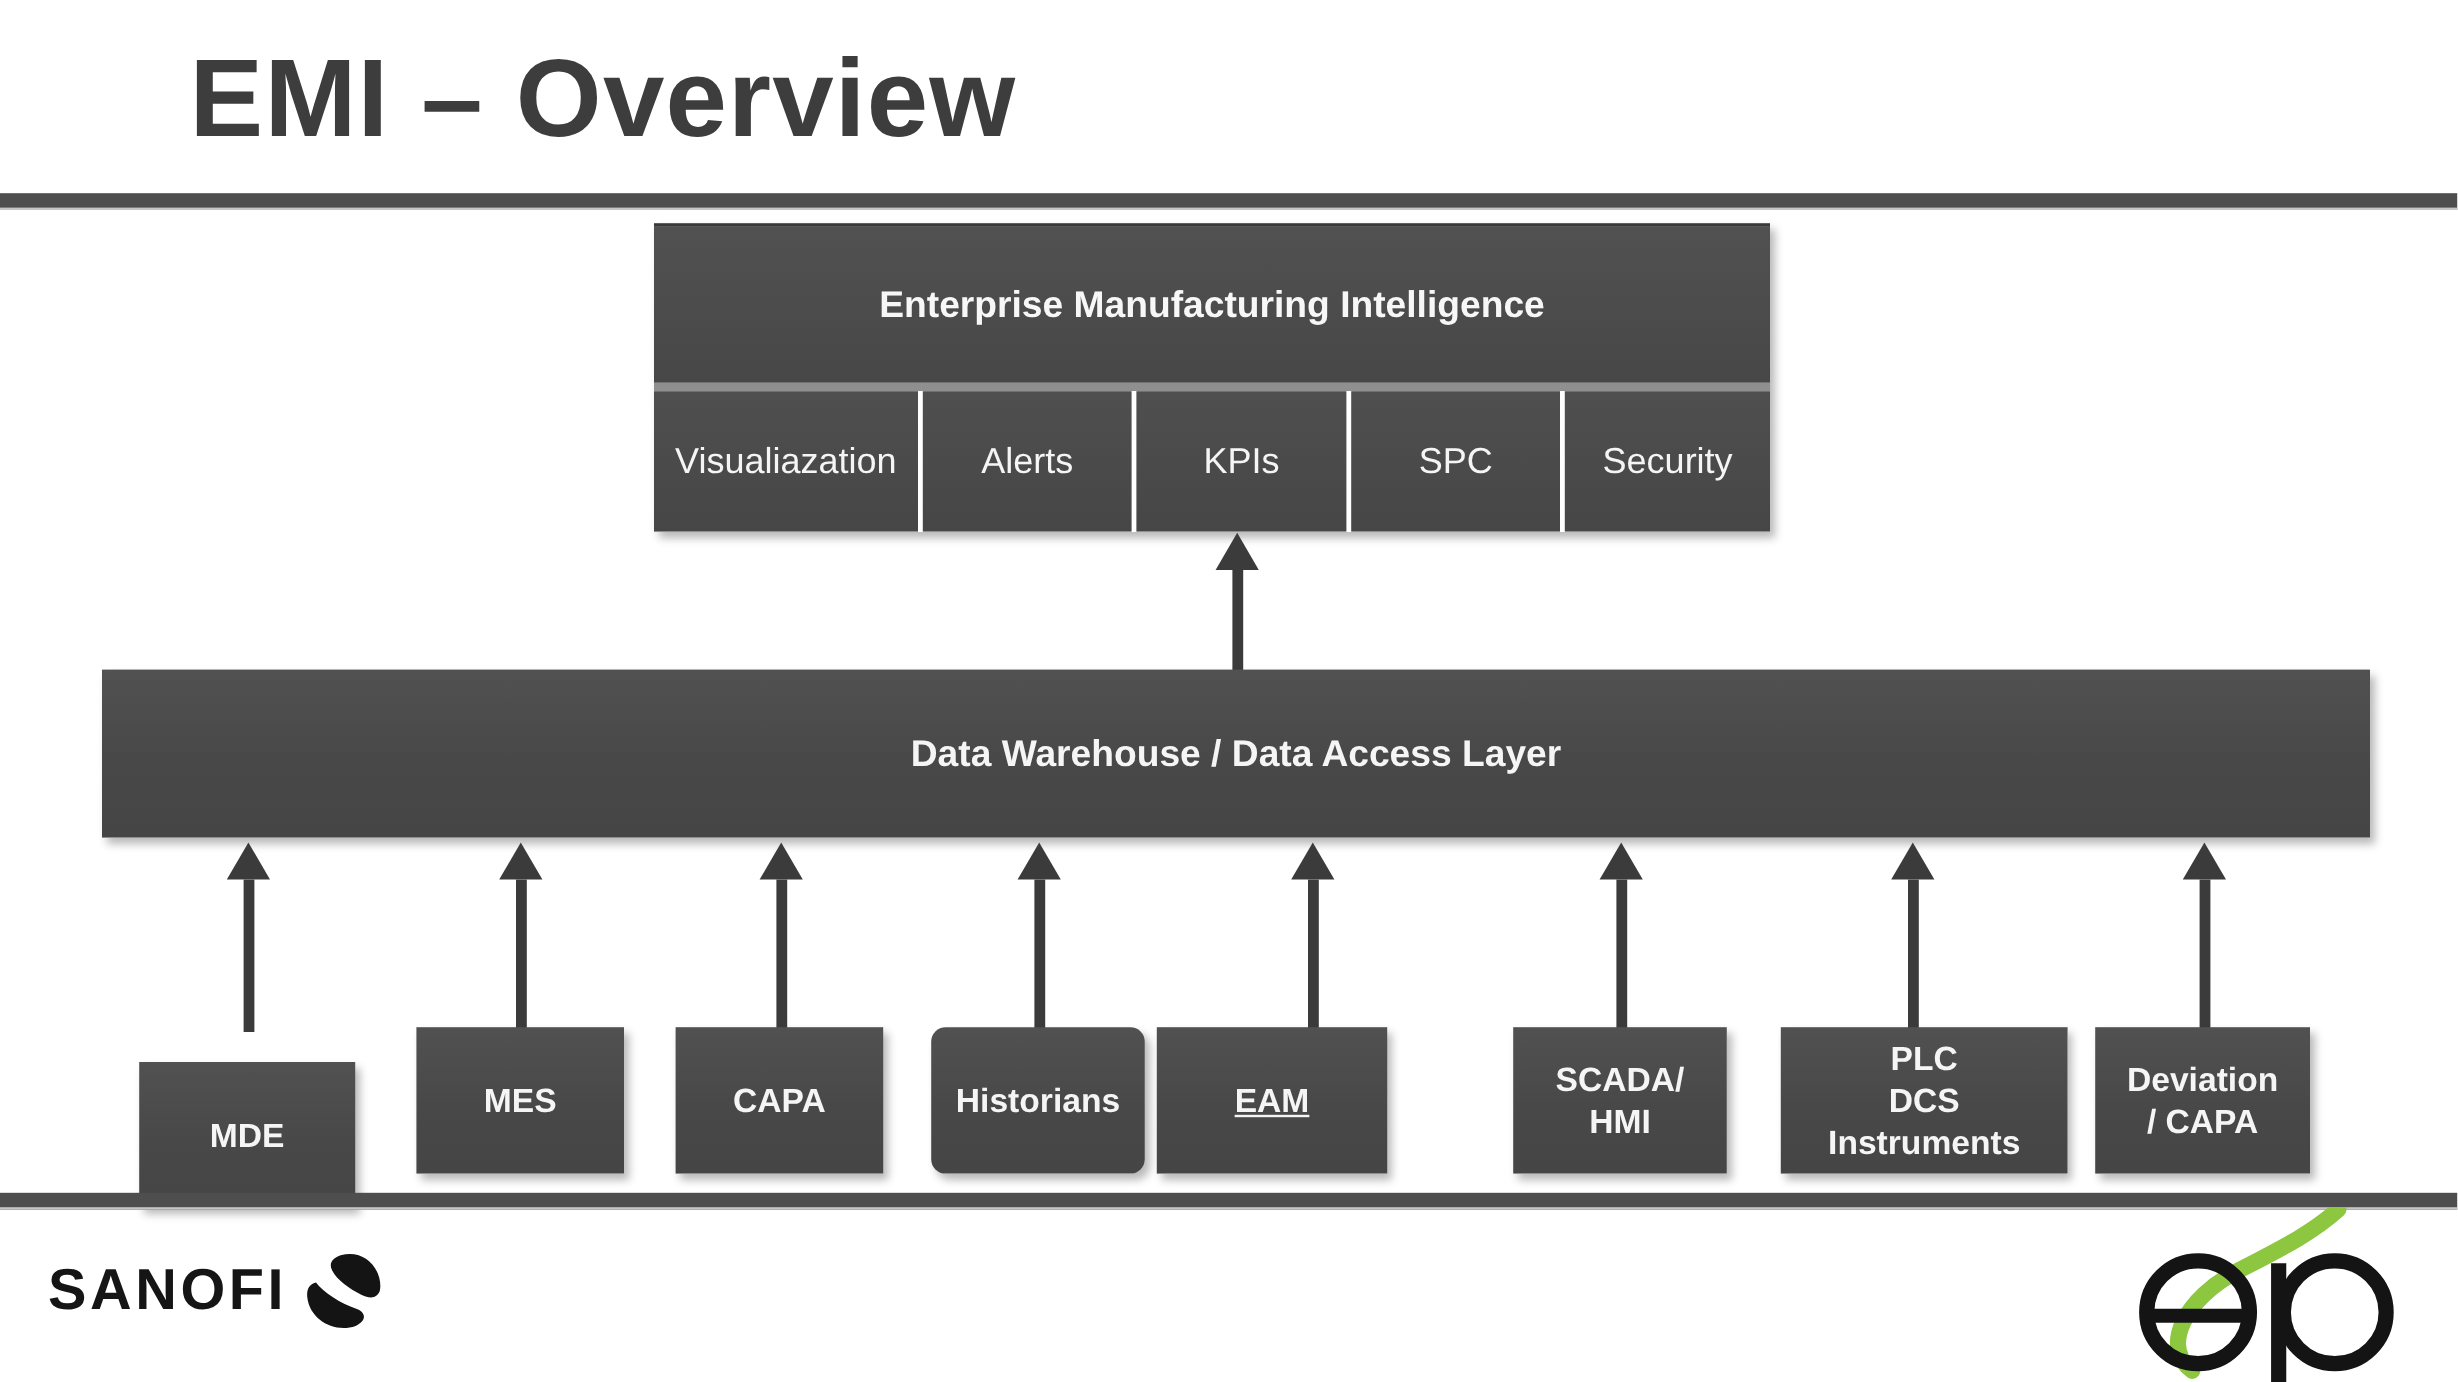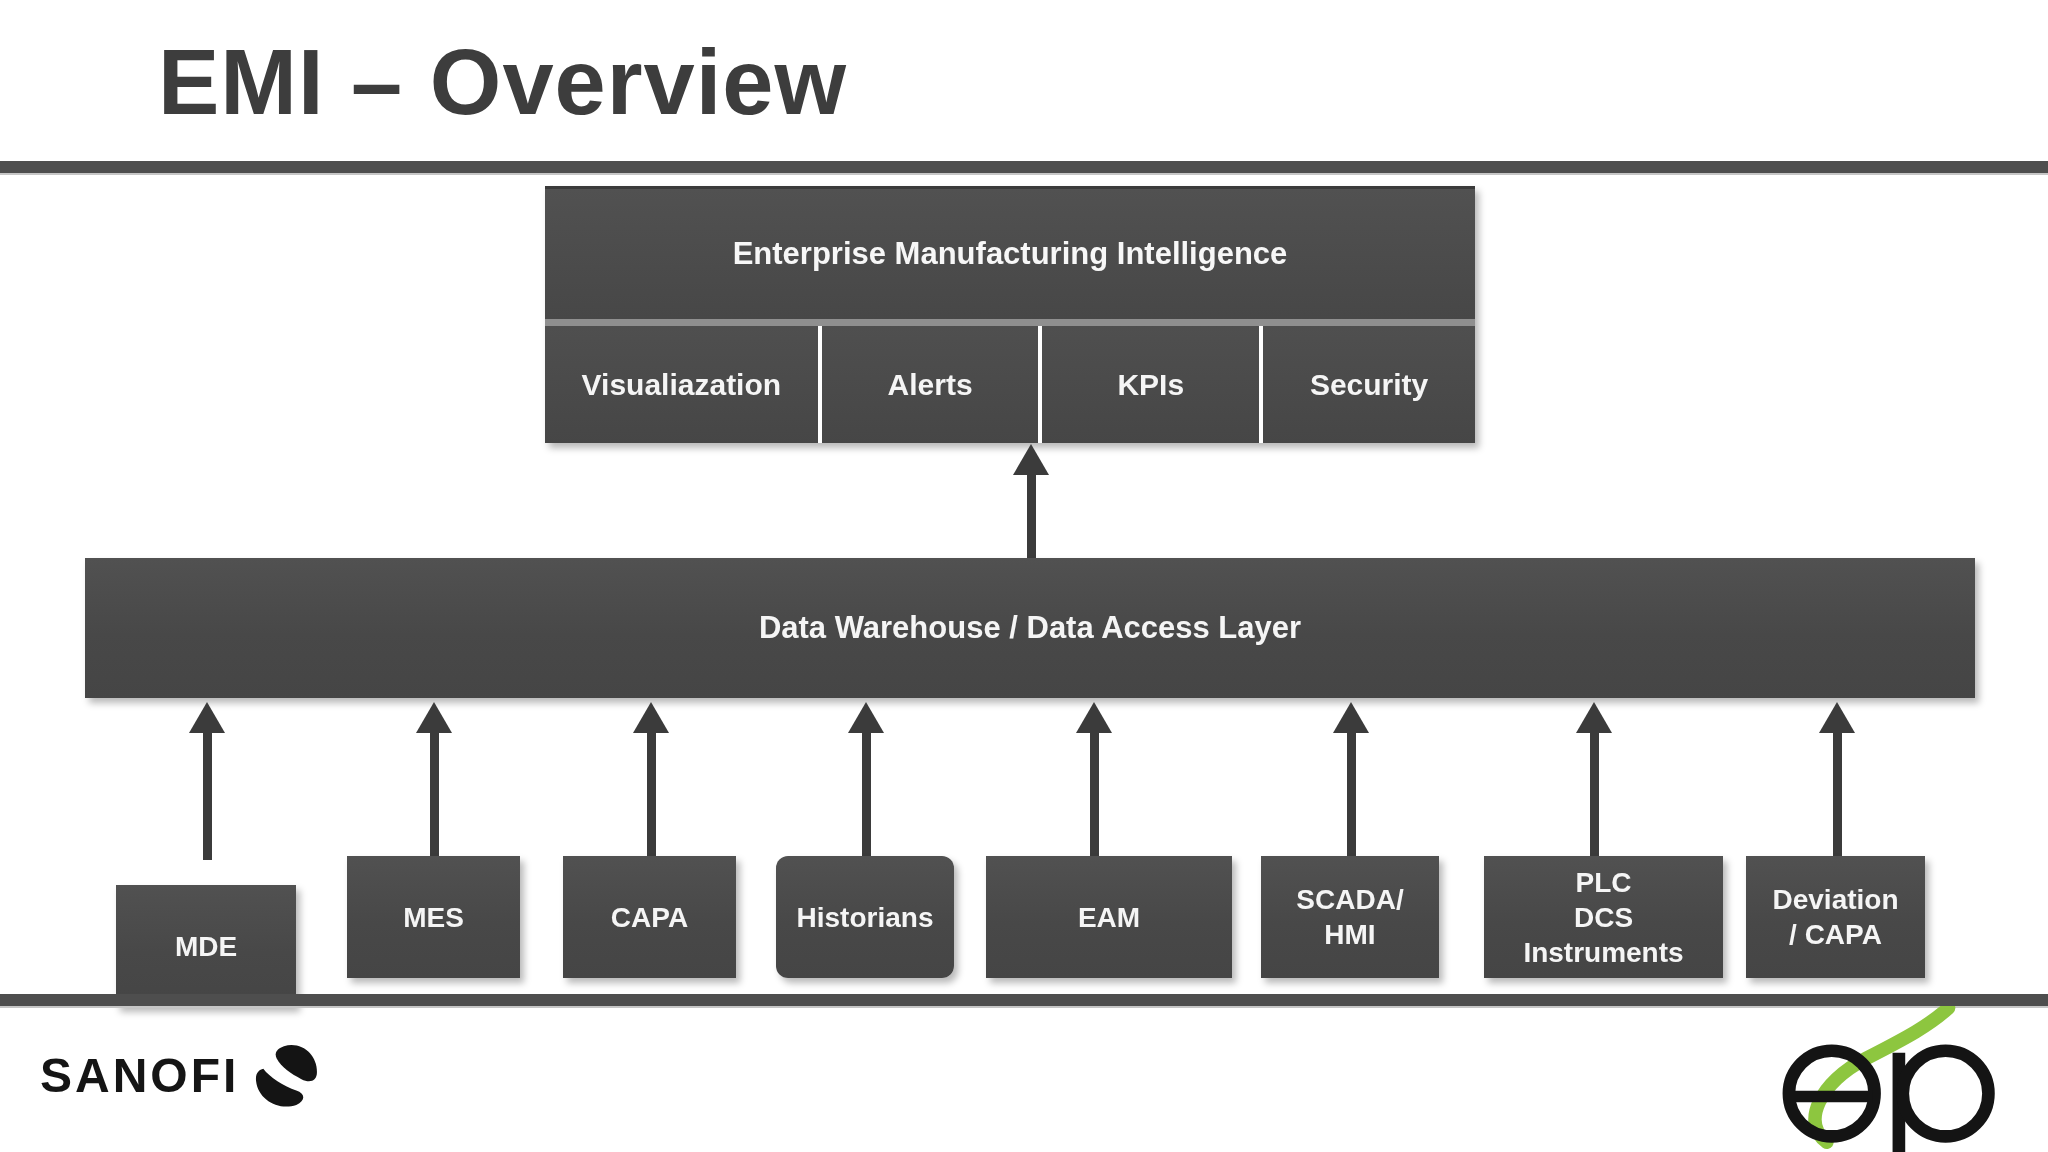--- a/index.html
+++ b/index.html
@@ -75,21 +75,21 @@
     gap: 4px;
     background: #ffffff;
   }
   .emi-cell {
     background: linear-gradient(180deg, #4f4f4f, #464646);
     color: #f5f5f5;
     display: flex;
     align-items: center;
     justify-content: center;
     font-size: 30px;
-    font-weight: bold;
+    font-weight: normal;
   }
 
   
   .dw-bar {
     position: absolute;
     left: 85px;
     top: 558px;
     width: 1890px;
     height: 140px;
     display: flex;
@@ -167,20 +167,21 @@
   <div class="title">EMI – Overview</div>
   <div class="rule rule-top"></div>
 
   <div class="emi-box">
     <div class="emi-header">Enterprise Manufacturing Intelligence</div>
     <div class="emi-divider"></div>
     <div class="emi-cells">
       <div class="emi-cell" style="flex:224">Visualiazation</div>
       <div class="emi-cell" style="flex:178">Alerts</div>
       <div class="emi-cell" style="flex:178">KPIs</div>
+      <div class="emi-cell" style="flex:178">SPC</div>
       <div class="emi-cell" style="flex:174">Security</div>
     </div>
   </div>
 
   <div class="arrow" style="left:1013px; top:444px; height:120px;">
     <div class="arrow-head"></div>
     <div class="arrow-shaft"></div>
   </div>
 
   <div class="dw-bar dark">Data Warehouse / Data Access Layer</div>
@@ -215,21 +216,21 @@
     </div>
   <div class="arrow" style="left:1819px; top:702px; height:158px;">
       <div class="arrow-head"></div>
       <div class="arrow-shaft"></div>
     </div>
 
   <div class="src-box dark" style="left:116px;  width:180px;margin-top:29px;">MDE</div>
   <div class="src-box dark" style="left:347px;  width:173px;">MES</div>
   <div class="src-box dark" style="left:563px;  width:173px;">CAPA</div>
   <div class="src-box dark" style="left:776px;  width:178px;border-radius:12px;">Historians</div>
-  <div class="src-box dark" style="left:986px;  width:246px;">EAM</div>
+  <div class="src-box dark" style="left:964px;  width:192px;text-decoration:underline;">EAM</div>
   <div class="src-box dark" style="left:1261px; width:178px;">SCADA/
 HMI</div>
   <div class="src-box dark" style="left:1484px; width:239px;">PLC
 DCS
 Instruments</div>
   <div class="src-box dark" style="left:1746px; width:179px;">Deviation
 / CAPA</div>
 
   <div class="rule rule-bottom"></div>
 

